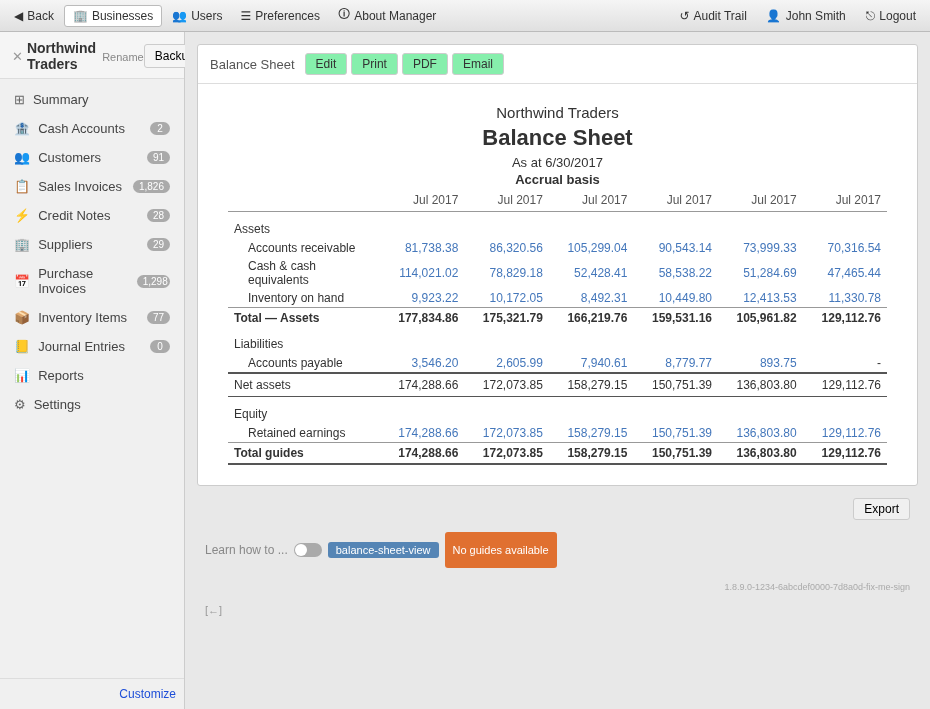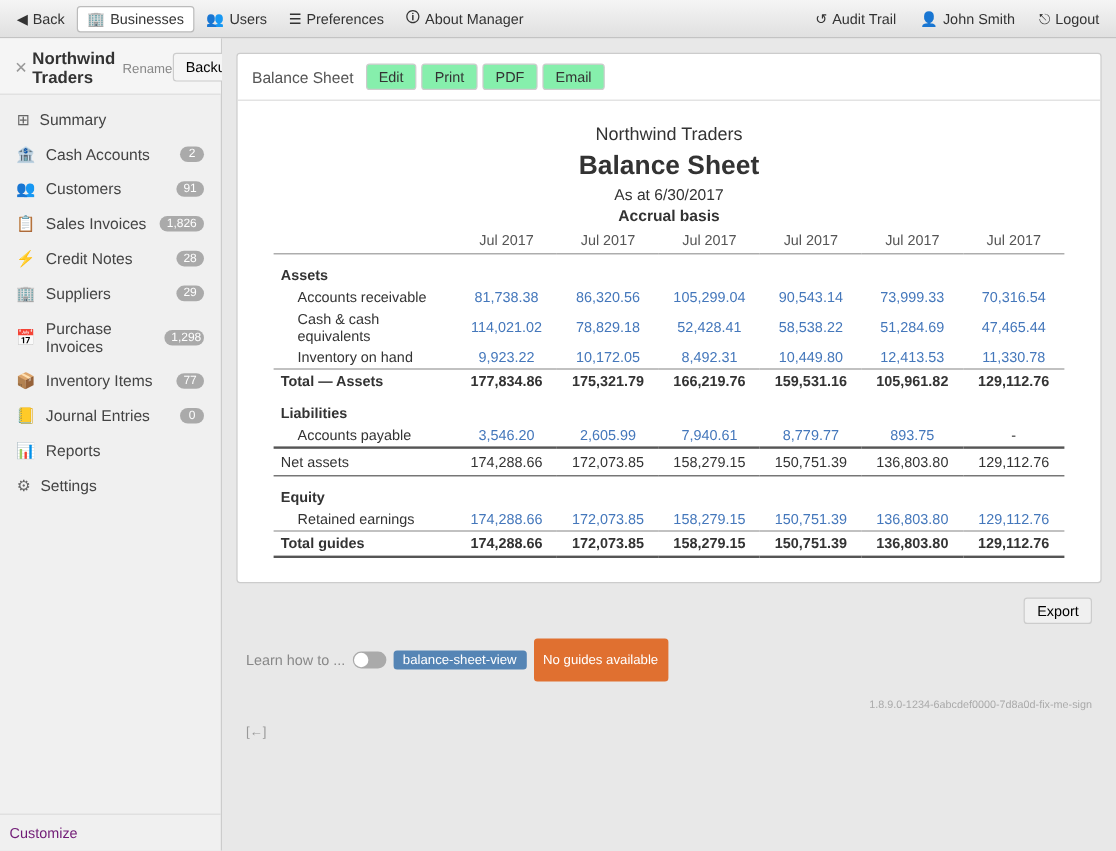--- a/index.html
+++ b/index.html
@@ -45,21 +45,21 @@
     .sidebar-item {
       display: flex; align-items: center; gap: 8px;
       padding: 7px 14px; cursor: pointer; color: #444; font-size: 13px;
     }
     .sidebar-item .badge {
       margin-left: auto; background: #aaa; color: #fff;
       border-radius: 10px; font-size: 10px; padding: 1px 6px; min-width: 20px; text-align: center;
     }
     .sidebar-icon { color: #666; font-size: 13px; }
     .customize-link {
-      text-align: left; padding: 8px; color: #701a75; font-size: 12px;
+      text-align: right; padding: 8px; color: #1d4ed8; font-size: 12px;
       cursor: pointer; text-decoration: none; border-top: 1px solid #ddd;
     }
 
     
     .content { flex: 1; background: #e8e8e8; padding: 12px; overflow-y: auto; display: flex; flex-direction: column; gap: 8px; }
 
     
     .bs-card {
       background: #fff; border: 1px solid #ccc; border-radius: 3px;
       padding: 0;
@@ -76,25 +76,25 @@
 
     .bs-content { padding: 20px 30px; }
     .bs-company-name { text-align: center; font-size: 15px; font-weight: normal; margin-bottom: 4px; }
     .bs-title { text-align: center; font-size: 22px; font-weight: bold; margin-bottom: 4px; }
     .bs-date { text-align: center; font-size: 13px; margin-bottom: 2px; }
     .bs-basis { text-align: center; font-size: 13px; font-weight: bold; margin-bottom: 4px; }
 
     .bs-table { width: 100%; border-collapse: collapse; font-size: 12px; }
     .bs-table th, .bs-table td { padding: 2px 6px; }
     .bs-table .col-label { width: 180px; }
-    .bs-table .col-num { text-align: center; width: 90px; }
+    .bs-table .col-num { text-align: right; width: 90px; }
     .bs-table thead th { text-align: right; font-weight: normal; color: #555; border-bottom: 1px solid #999; padding-bottom: 4px; }
     .bs-table thead th.col-label { text-align: left; }
 
-    .section-header td { font-weight: bold; padding-top: 10px; padding-bottom: 3px; }
+    .section-header td { font-weight: normal; padding-top: 10px; padding-bottom: 3px; }
     .indent td:first-child { padding-left: 20px; }
     .blue { color: #4477bb; }
     .total-row td { font-weight: bold; border-top: 1px solid #999; padding-top: 3px; }
     .net-row td { font-weight: normal; border-top: 2px solid #555; border-bottom: 1px solid #555; padding: 4px 6px; }
     .grand-total td { font-weight: bold; border-top: 1px solid #999; border-bottom: 2px solid #555; padding: 3px 6px; }
 
     
     .bottom-bar {
       display: flex; align-items: center; justify-content: space-between;
       padding: 4px 8px; background: #e8e8e8;

